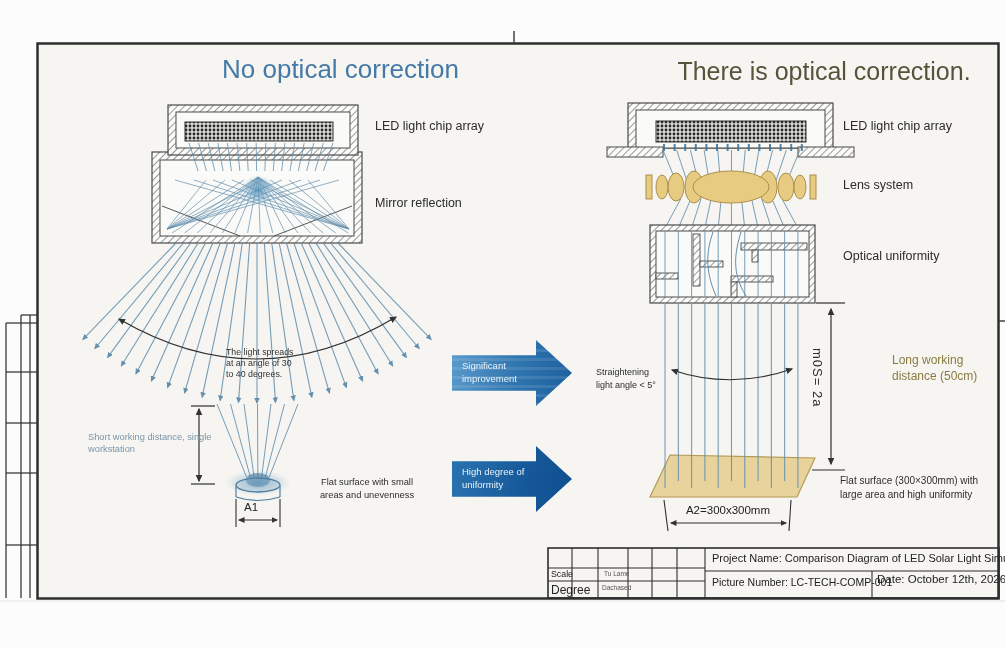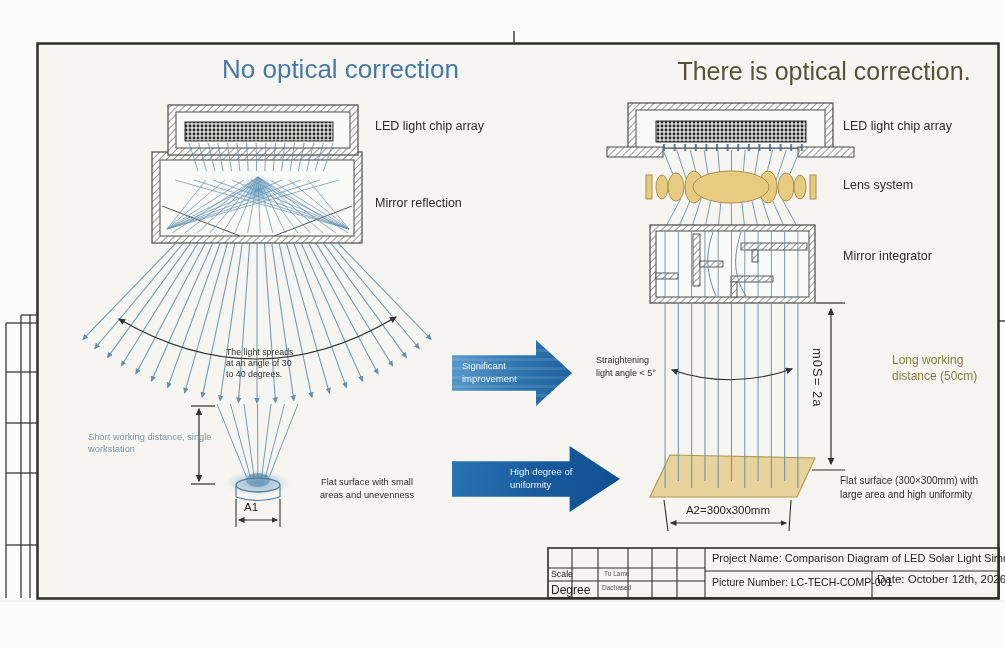--- a/index.html
+++ b/index.html
@@ -13,34 +13,34 @@
   #title-left{left:198px;top:54px;width:285px;font-size:26px;color:#4579a8;}
   #title-right{left:664px;top:57px;width:320px;font-size:25px;color:#57523a;}
   #lbl-led-left{left:375px;top:119px;}
   #lbl-mirror{left:375px;top:196px;}
   #lbl-led-right{left:843px;top:119px;}
   #lbl-lens{left:843px;top:178px;}
   #lbl-integrator{left:843px;top:249px;}
   #txt-spread{left:226px;top:347px;width:72px;font-size:8.8px;line-height:1.25;color:#333;}
   #txt-distance-left{left:88px;top:431px;width:128px;font-size:9.3px;line-height:1.3;color:#7b95a9;}
   #txt-surface-left{left:314px;top:476px;width:106px;font-size:9.3px;line-height:1.45;text-align:center;color:#2e2e2e;}
-  #txt-note{left:596px;top:354px;font-size:9px;line-height:1.4;color:#2e2e2e;}
+  #txt-note{left:596px;top:366px;font-size:9px;line-height:1.4;color:#2e2e2e;}
   #txt-long-working{left:892px;top:352px;font-size:12px;line-height:1.35;color:#8a7a40;}
   #txt-surface-right{left:840px;top:474px;font-size:10px;line-height:1.4;color:#2e2e2e;}
   #txt-a2{left:663px;top:504px;width:130px;text-align:center;font-size:11.5px;color:#222;}
   #txt-a1{left:244px;top:501px;font-size:11.5px;color:#222;}
   #txt-mdim{left:810px;top:348px;height:92px;writing-mode:vertical-rl;
             font-size:13px;letter-spacing:1px;color:#2f2f2f;}
   .big-arrow{position:absolute;width:120px;height:66px;
      clip-path:polygon(0% 23%,70% 23%,70% 0%,100% 50%,70% 100%,70% 77%,0% 77%);
      display:flex;flex-direction:column;justify-content:center;}
   #arrow-1{left:452px;top:340px;
      background:linear-gradient(100deg,#5b9bcd 0%,#2e74ae 55%,#1c5f9d 100%);}
   #arrow-2{left:452px;top:446px;
-     background:linear-gradient(100deg,#2b74b0 0%,#16589a 60%,#0e4f8e 100%);padding-left:48px;}
+     background:linear-gradient(100deg,#2b74b0 0%,#16589a 60%,#0e4f8e 100%);}
   .big-arrow .al{color:#e8f1f8;font-size:9.5px;line-height:1.35;padding-left:10px;width:72px;}
   #arrow-1::after{content:"";position:absolute;inset:0;
      background:repeating-linear-gradient(180deg,rgba(255,255,255,.10) 0 3px,transparent 3px 9px);}
   .tb{position:absolute;color:#222;white-space:nowrap;}
   #tb-scale{left:551px;top:569px;font-size:8.8px;}
   #tb-degree{left:551px;top:583px;font-size:12px;}
   #tb-stamp-top{left:604px;top:570px;font-size:6.5px;color:#555;filter:blur(.3px);}
   #tb-stamp-bottom{left:602px;top:584px;font-size:6.5px;color:#555;filter:blur(.3px);}
   #tb-project{left:712px;top:552px;font-size:11px;}
   #tb-picnum{left:712px;top:576px;font-size:10.5px;}
@@ -333,21 +333,21 @@
   </g>
 </svg>
 
 <div class="title" id="title-right">There is optical correction.</div>
 <div class="title" id="title-left">No optical correction</div>
 
 <div class="lbl" id="lbl-led-left">LED light chip array</div>
 <div class="lbl" id="lbl-mirror">Mirror reflection</div>
 <div class="lbl" id="lbl-led-right">LED light chip array</div>
 <div class="lbl" id="lbl-lens">Lens system</div>
-<div class="lbl" id="lbl-integrator">Mirror integrator</div>
+<div class="lbl" id="lbl-integrator">Optical uniformity</div>
 
 <div class="abs" id="txt-spread">
   <div>The light spreads</div>
   <div>at an angle of 30</div>
   <div>to 40 degrees.</div>
 </div>
 
 <div class="abs" id="txt-distance-left">
   <div>Short working distance, single</div>
   <div>workstation</div>

